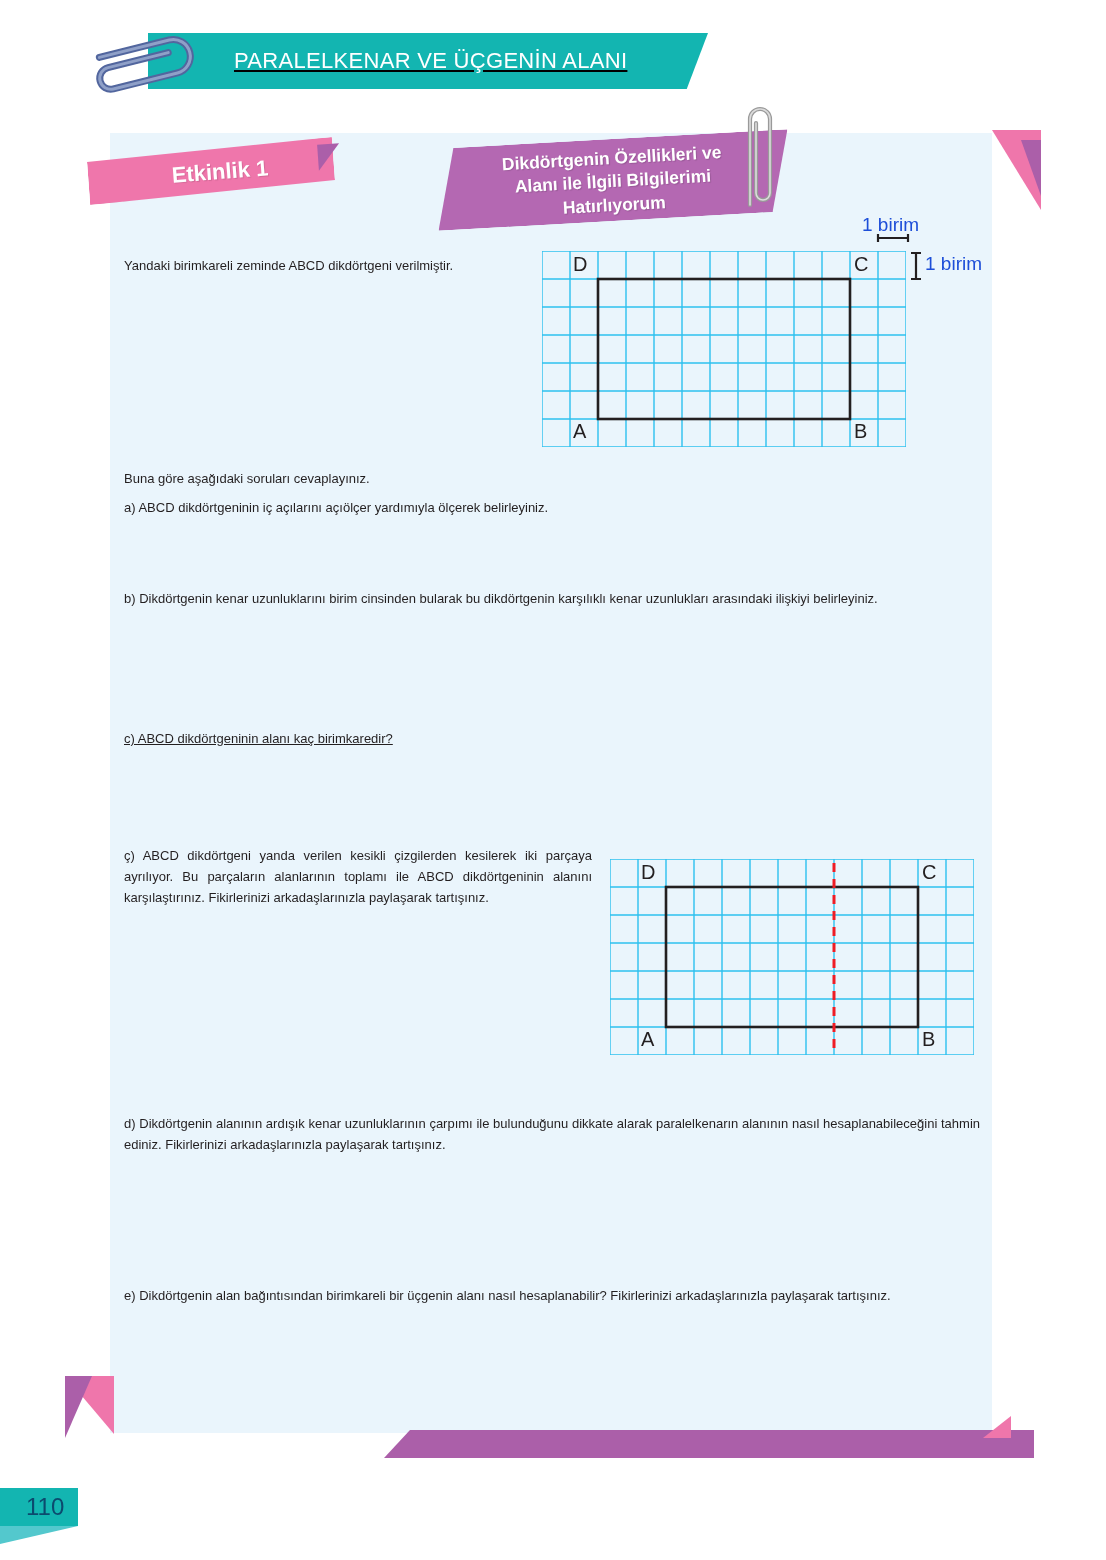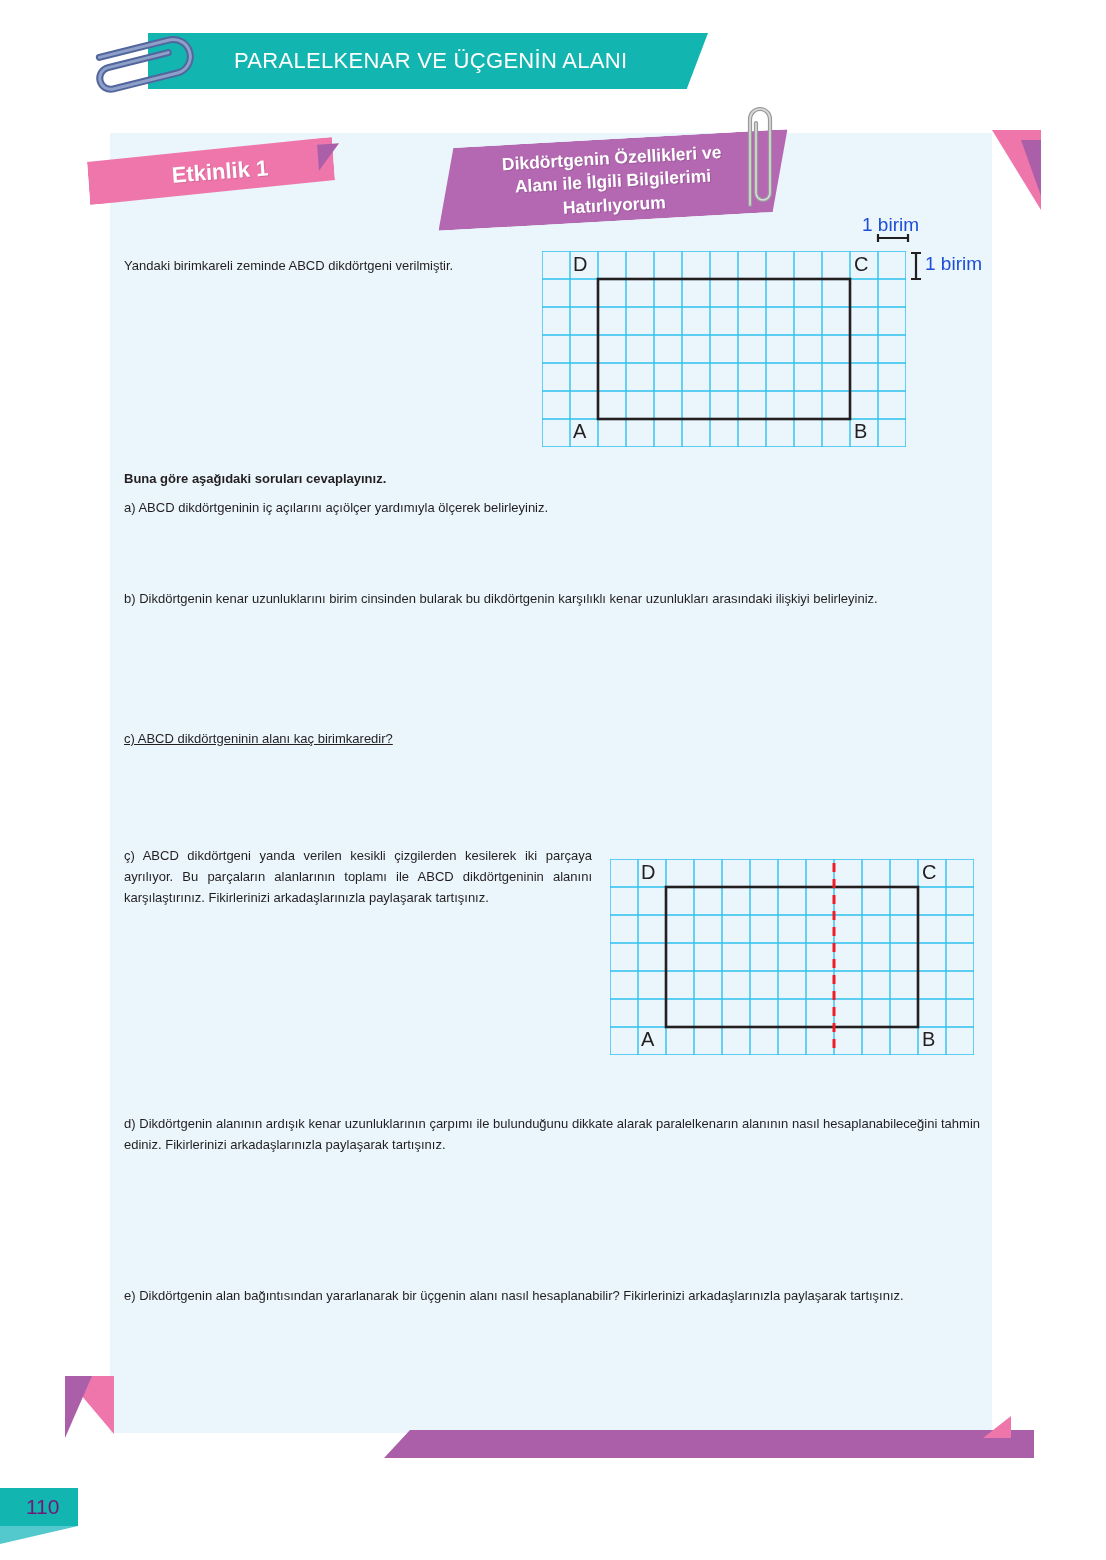--- a/index.html
+++ b/index.html
@@ -11,20 +11,21 @@
     -webkit-font-smoothing:antialiased;
   }
 
   
   .header-banner{
     position:absolute;left:148px;top:33px;width:560px;height:56px;
     background:#13b5b1;
     clip-path:polygon(0 0,100% 0,96.2% 100%,0 100%);
     display:flex;align-items:center;
     box-shadow:0 3px 5px rgba(0,0,0,.12);
+    text-decoration:underline;
   }
   .header-title{
     color:#ffffff;font-size:22px;letter-spacing:.3px;
     margin-left:86px;white-space:nowrap;
   }
   .clip-header{position:absolute;left:78px;top:27px;width:130px;height:72px;}
 
   
   .panel{
     position:absolute;left:110px;top:133px;width:882px;height:1300px;
@@ -110,21 +111,21 @@
     color:#ffffff;font-size:17.5px;font-weight:bold;line-height:1.32;
     text-align:center;text-shadow:1px 1px 1px rgba(0,0,0,.15);
   }
   .clip-purple{position:absolute;left:737px;top:93px;width:46px;height:122px;}
 
   
   .txt{
     position:absolute;color:#231f20;font-size:13px;line-height:1.62;
   }
   .txt.justify{text-align:justify;text-justify:inter-word;}
-  .txt.bold{font-weight:bold;}
+  .txt.bold{font-weight:normal;}
 
   .p-intro{left:124px;top:255px;width:392px;}
   .p-bold{left:124px;top:468px;width:700px;}
   .p-a{left:124px;top:497px;width:840px;}
   .p-b{left:124px;top:588px;width:856px;}
   .p-c{left:124px;top:728px;width:700px;text-decoration:underline;}
   .p-cc{left:124px;top:845px;width:468px;}
   .p-d{left:124px;top:1113px;width:856px;}
   .p-e{left:124px;top:1285px;width:866px;}
 
@@ -133,21 +134,21 @@
   .glabel{
     position:absolute;color:#231f20;font-size:20px;line-height:1;
   }
   .unit-label{position:absolute;color:#1d4ed8;font-size:19px;white-space:nowrap;}
 
   
   .pagenum-box{
     position:absolute;left:0;top:1488px;width:78px;height:38px;
     background:#13b5b1;display:flex;align-items:center;
   }
-  .pagenum{color:#701a75;font-size:21px;margin-left:26px;}
+  .pagenum{color:#0c4a6e;font-size:24px;margin-left:26px;}
   .pagenum-fold{
     position:absolute;left:0;top:1526px;width:78px;height:18px;
     background:#53c8cd;
     clip-path:polygon(0 0,100% 0,0 100%);
   }
 </style>
 </head>
 <body>
 
 <div class="header-banner">
@@ -182,21 +183,21 @@
   <path d="M13 112 V26 a10 10 0 0 1 20 0 V100 a7 7 0 0 1 -14 0 V30" fill="none" stroke="#dcdcdc" stroke-width="1.6" stroke-linecap="round"></path>
 </svg>
 
 <div class="txt justify p-intro">Yandaki birimkareli zeminde ABCD dikdörtgeni verilmiştir.</div>
 <div class="txt bold p-bold">Buna göre aşağıdaki soruları cevaplayınız.</div>
 <div class="txt p-a">a) ABCD dikdörtgeninin iç açılarını açıölçer yardımıyla ölçerek belirleyiniz.</div>
 <div class="txt justify p-b">b) Dikdörtgenin kenar uzunluklarını birim cinsinden bularak bu dikdörtgenin karşılıklı kenar uzunlukları arasındaki ilişkiyi belirleyiniz.</div>
 <div class="txt p-c">c) ABCD dikdörtgeninin alanı kaç birimkaredir?</div>
 <div class="txt justify p-cc">ç) ABCD dikdörtgeni yanda verilen kesikli çizgilerden kesilerek iki parçaya ayrılıyor. Bu parçaların alanlarının toplamı ile ABCD dikdörtgeninin alanını karşılaştırınız. Fikirlerinizi arkadaşlarınızla paylaşarak tartışınız.</div>
 <div class="txt justify p-d">d) Dikdörtgenin alanının ardışık kenar uzunluklarının çarpımı ile bulunduğunu dikkate alarak paralelkenarın alanının nasıl hesaplanabileceğini tahmin ediniz. Fikirlerinizi arkadaşlarınızla paylaşarak tartışınız.</div>
-<div class="txt justify p-e">e) Dikdörtgenin alan bağıntısından yararlanarak bir üçgenin alanı nasıl hesaplanabilir? Fikirlerinizi arkadaşlarınızla paylaşarak tartışınız.</div>
+<div class="txt justify p-e">e) Dikdörtgenin alan bağıntısından birimkareli bir üçgenin alanı nasıl hesaplanabilir? Fikirlerinizi arkadaşlarınızla paylaşarak tartışınız.</div>
 
 <div class="fig" id="fig1" style="left:542px;top:251px;">
     <svg width="364" height="196" viewBox="0 0 364 196" style="display: block;">
       <rect x="0" y="0" width="364" height="196" fill="#eaf5fc"></rect>
       <line x1="0" y1="0" x2="0" y2="196" stroke="#2cc0ef" stroke-width="1.4"></line>
       <line x1="28" y1="0" x2="28" y2="196" stroke="#2cc0ef" stroke-width="1.4"></line>
       <line x1="56" y1="0" x2="56" y2="196" stroke="#2cc0ef" stroke-width="1.4"></line>
       <line x1="84" y1="0" x2="84" y2="196" stroke="#2cc0ef" stroke-width="1.4"></line>
       <line x1="112" y1="0" x2="112" y2="196" stroke="#2cc0ef" stroke-width="1.4"></line>
       <line x1="140" y1="0" x2="140" y2="196" stroke="#2cc0ef" stroke-width="1.4"></line>

